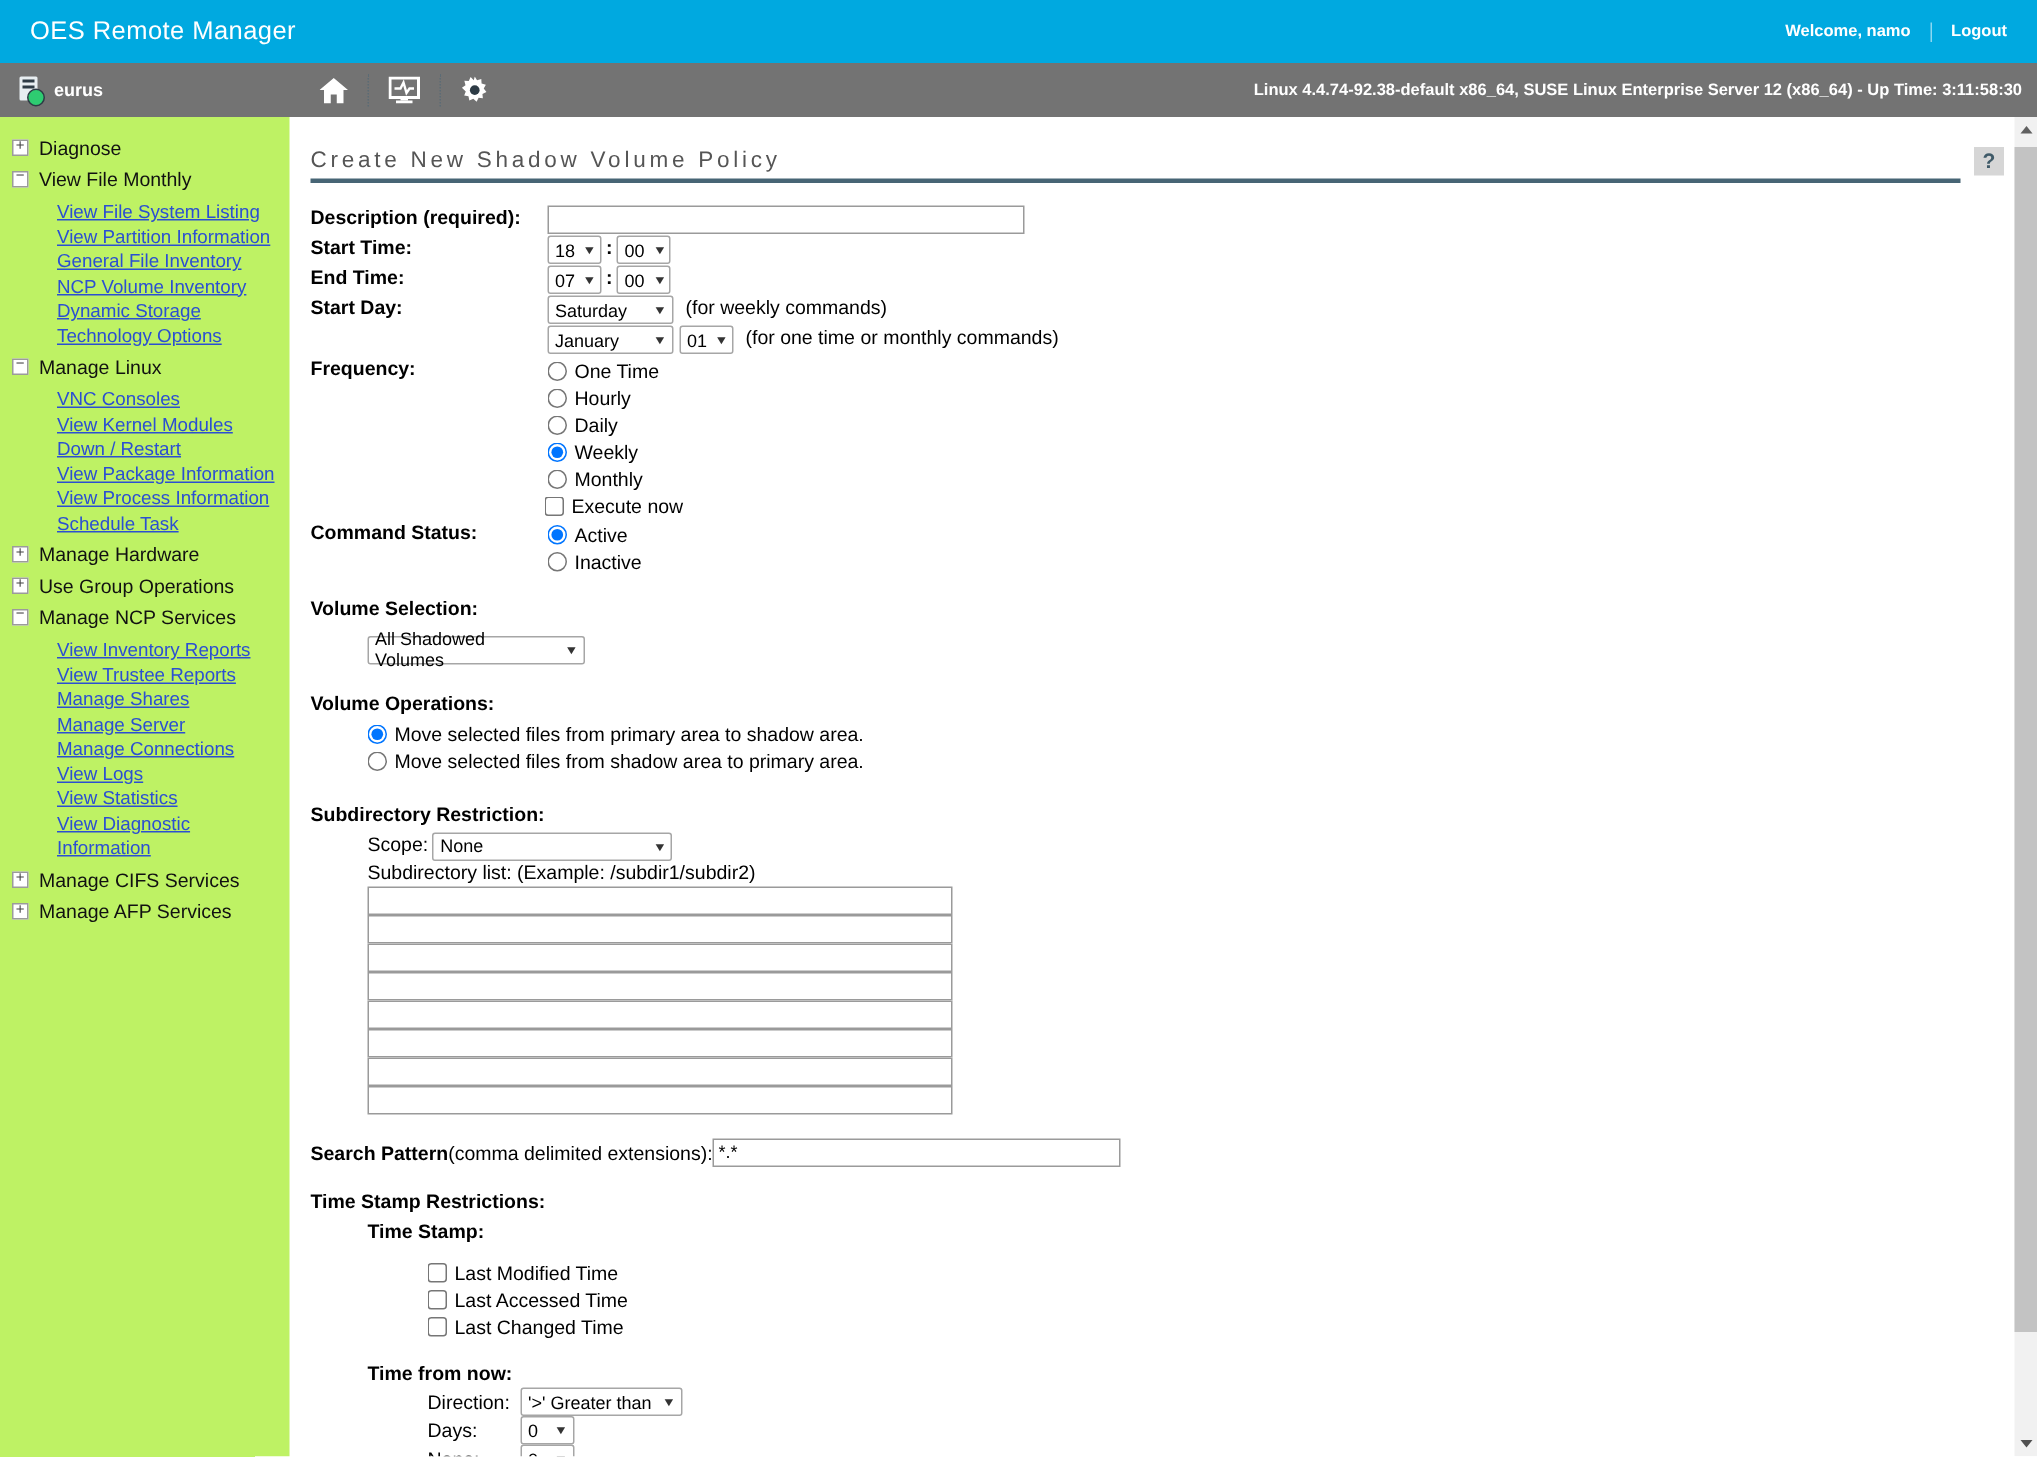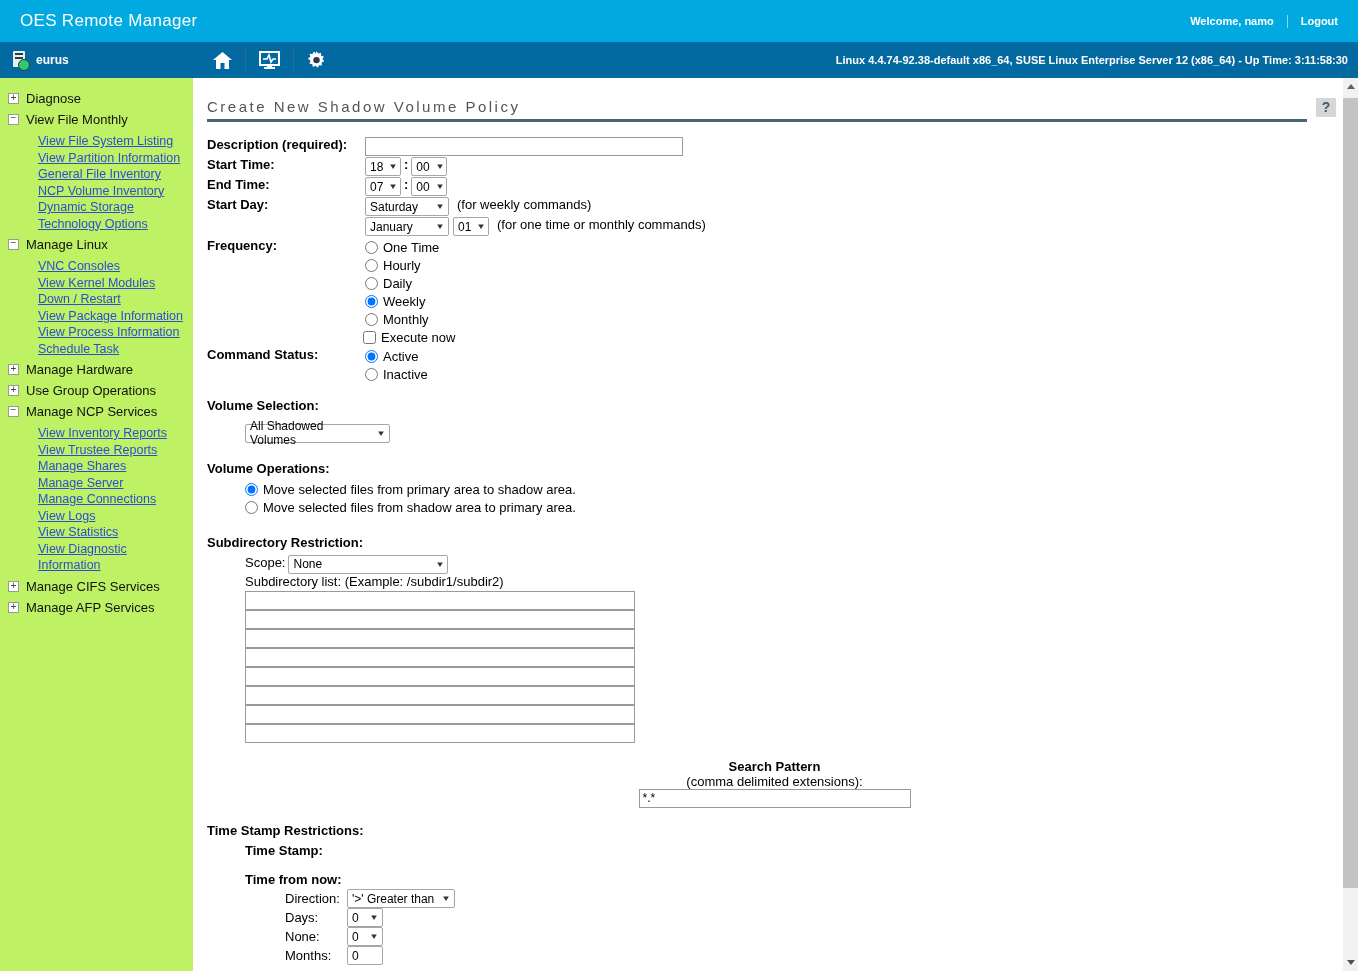--- a/index.html
+++ b/index.html
@@ -14,21 +14,21 @@
     display:flex; align-items:center; justify-content:space-between;
     padding:0 20px; box-sizing:border-box;
   }
   .topbar .app-title { font-size:17px; letter-spacing:.3px; }
   .topbar .right { display:flex; align-items:center; gap:13px; font-size:11px; font-weight:bold; }
   .topbar .vsep { width:1px; height:13px; background:rgba(255,255,255,.55); }
   .topbar a { color:#fff; text-decoration:none;text-align:right; }
 
   
   .serverbar {
-    height:36px; background:#0369a1; color:#fff;
+    height:36px; background:#737373; color:#fff;
     display:flex; align-items:center; box-sizing:border-box;
   }
   .server-id { display:flex; align-items:center; gap:8px; padding-left:13px; width:200px; box-sizing:border-box; flex-shrink:0; }
   .server-id .sname { font-size:12px; font-weight:bold; }
   .server-icon { position:relative; width:15px; height:18px; }
   .server-icon .tower { position:absolute; left:0; top:0; width:12px; height:16px; background:#e8eef1; border-radius:1px; }
   .server-icon .tower i { display:block; height:2px; background:#2d3b45; margin:2px 2px 0 2px; }
   .server-icon .dot { position:absolute; right:-2px; bottom:-2px; width:10px; height:10px; border-radius:50%; background:#2ecc71; border:1px solid #2d3b45; }
   .iconbar { display:flex; align-items:center; height:22px; }
   .iconbtn { padding:0 13px; display:flex; align-items:center; height:22px; }
@@ -100,21 +100,21 @@
   .ind1 { margin-left:38px; }
   .ind2 { margin-left:78px; }
   .sub-bold { font-weight:bold; }
 
   .subdir-inputs { margin-top:2px; }
   .subdir-inputs input { display:block; width:382px; height:15px; margin:0; }
 
   .tfn-row { display:flex; align-items:center; height:18px; margin-bottom:1px; }
   .tfn-label { display:inline-block; width:62px; }
 
-  .searchrow { margin-top:16px; display:flex; align-items:center;flex-direction:column; }
+  .searchrow { margin-top:16px; display:flex; align-items:center; }
   .searchrow input { width:264px; }
 
   
   .scrollbar {
     position:absolute; right:0; top:0; width:15px; height:893px;
     background:#f1f1f1;
   }
   .sb-btn { position:absolute; left:0; width:15px; height:17px; display:flex; align-items:center; justify-content:center; }
   .sb-up { top:0; }
   .sb-down { bottom:0; }
@@ -386,20 +386,34 @@
       </div>
 
       <div class="searchrow">
         <span class="sub-bold">Search Pattern</span>
         <span> (comma delimited extensions):</span>
         <input type="text" value="*.*" style="">
       </div>
 
       <div class="section-head">Time Stamp Restrictions:</div>
       <div class="ind1 sub-bold">Time Stamp:</div>
+      <div class="ind2 choice-list" style="margin-top:12px">
+        <label class="choice-line">
+            <input type="checkbox" style="">
+            <span>Last Modified Time</span>
+          </label>
+        <label class="choice-line">
+            <input type="checkbox" style="">
+            <span>Last Accessed Time</span>
+          </label>
+        <label class="choice-line">
+            <input type="checkbox" style="">
+            <span>Last Changed Time</span>
+          </label>
+      </div>
 
       <div class="ind1 sub-bold" style="margin-top:14px;margin-bottom:3px">Time from now:</div>
       <div class="ind2">
         <div class="tfn-row">
           <span class="tfn-label">Direction:</span>
           <span class="sel w106">
               <span>'&gt;' Greater than</span>
               <span class="arr">▼</span>
             </span>
         </div>

